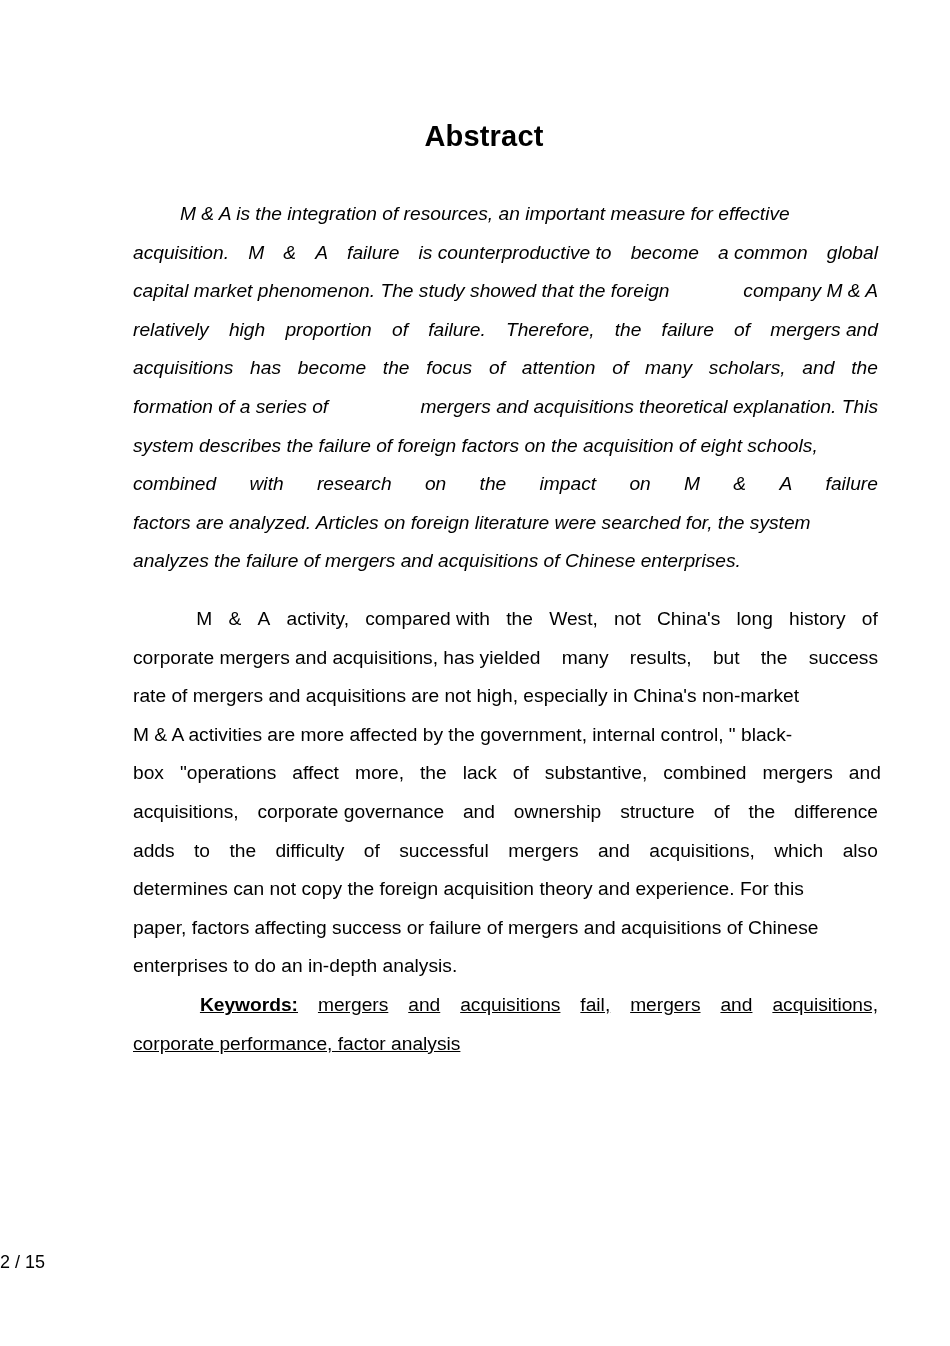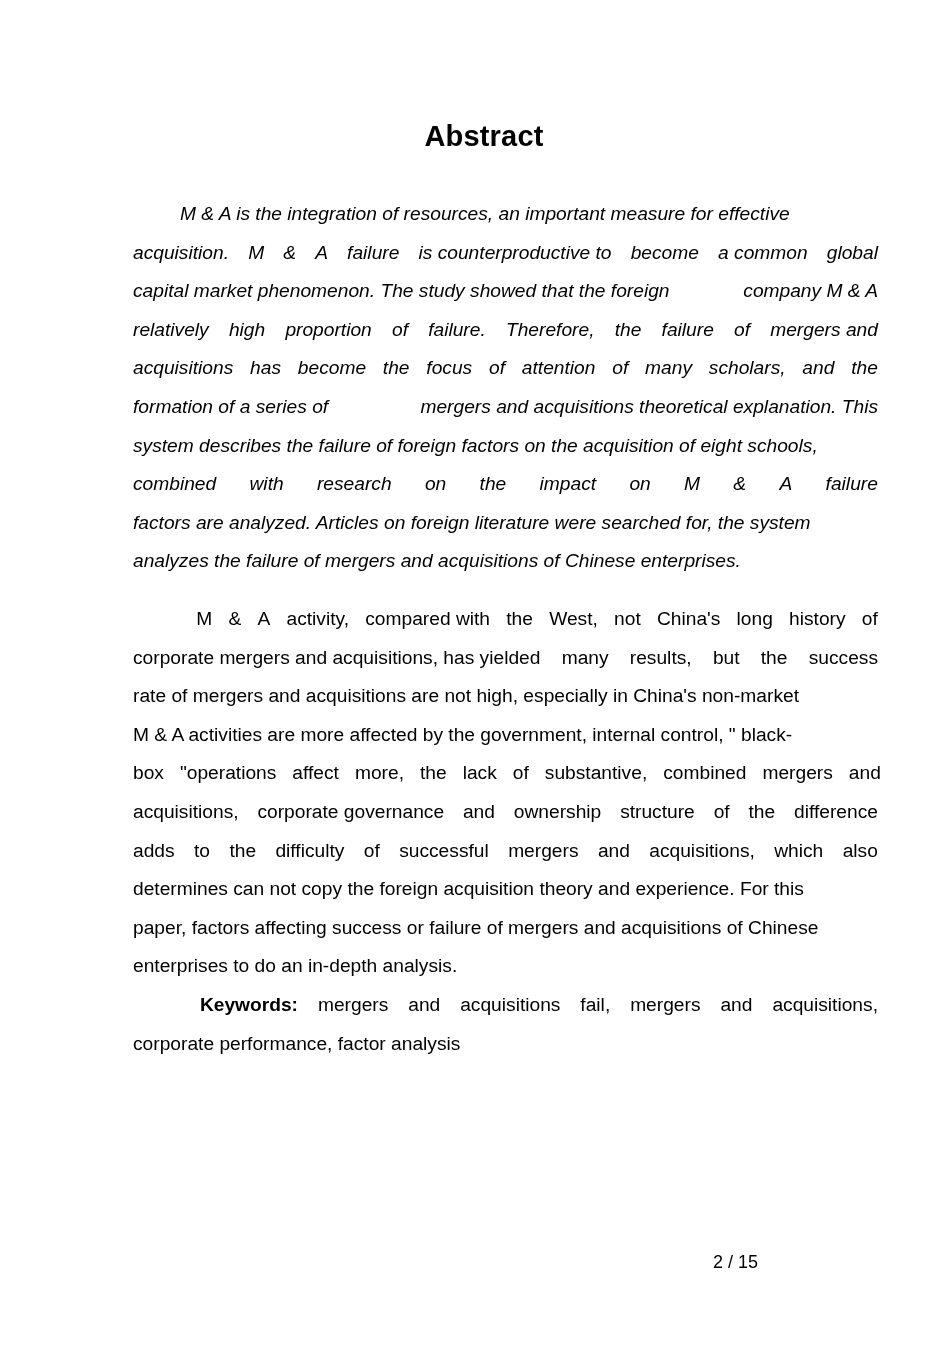--- a/index.html
+++ b/index.html
@@ -31,21 +31,21 @@
     letter-spacing: 0.2px;
     padding-left: 9px;
   }
   .body-block {
     position: absolute;
     left: 133px;
     width: 745px;
   }
   #paragraph-one { top: 195px; font-style: italic; }
   #paragraph-two { top: 600px; }
-  #keywords-block { top: 986px; }
+  #keywords-block { top: 986px; text-decoration: underline; }
 
   .text-line {
     display: flex;
     width: 745px;
     height: 38.6px;
     line-height: 38.6px;
     font-size: 19.2px;
     white-space: pre;
     align-items: baseline;
   }
@@ -67,21 +67,21 @@
     flex: 0 0 auto;
   }
   .kw-label {
     font-weight: bold;
   }
   .page-footer {
     position: absolute;
     top: 1252px;
     left: 0;
     width: 758px;
-    text-align: right;
+    text-align: left;
     font-size: 18px;
   }
 </style>
 </head>
 <body>
 
 <div class="page">
 
   <div class="doc-title">Abstract</div>
 

